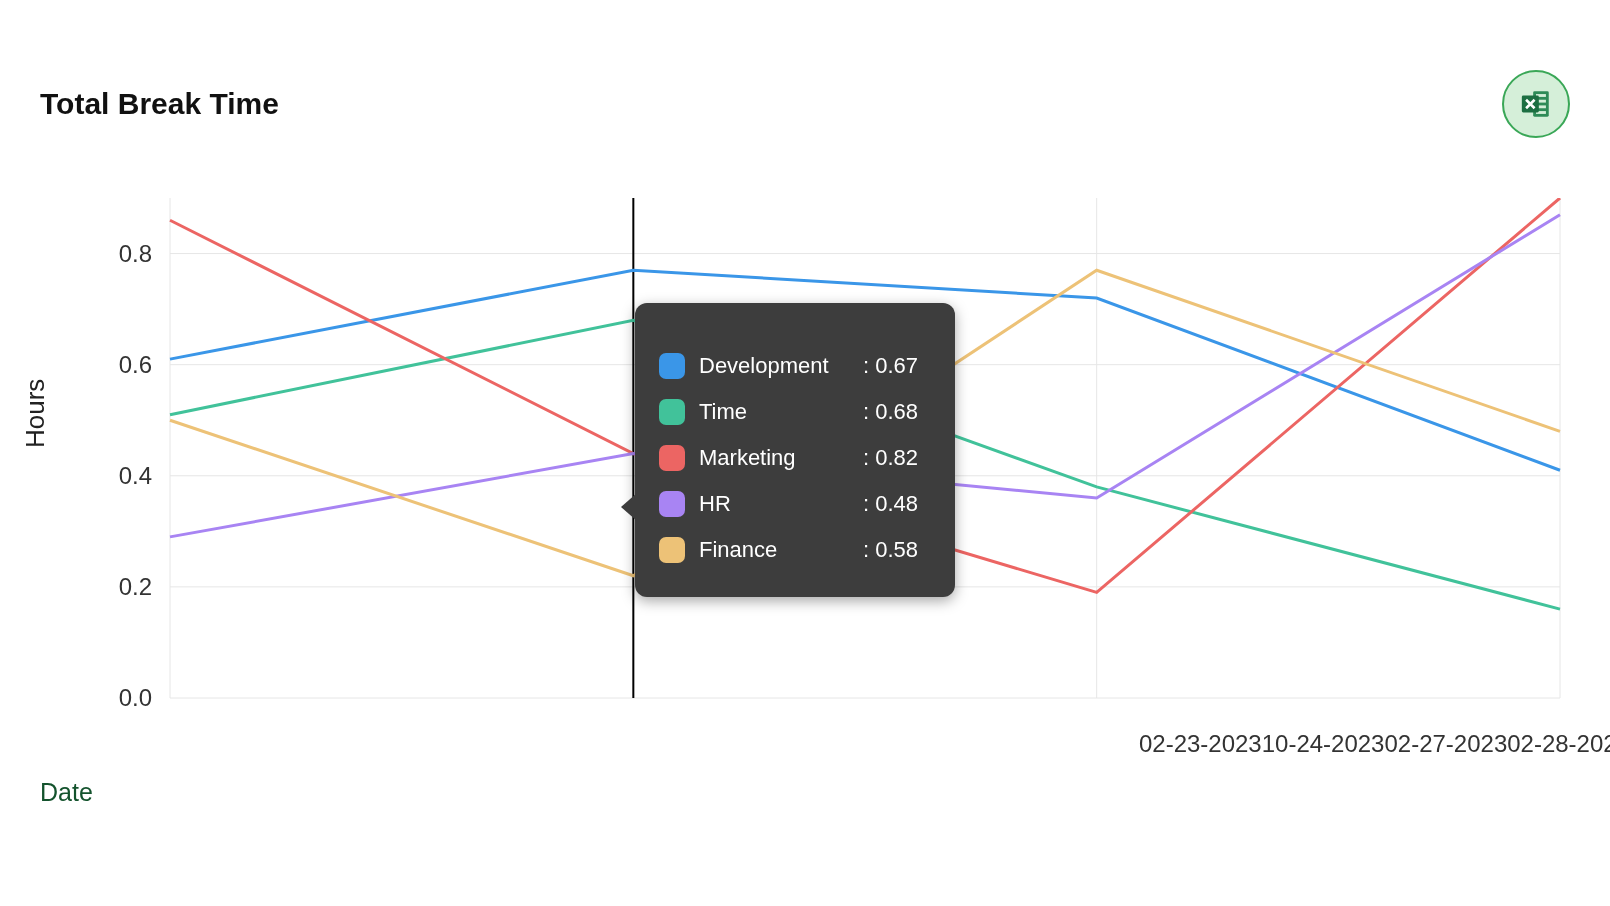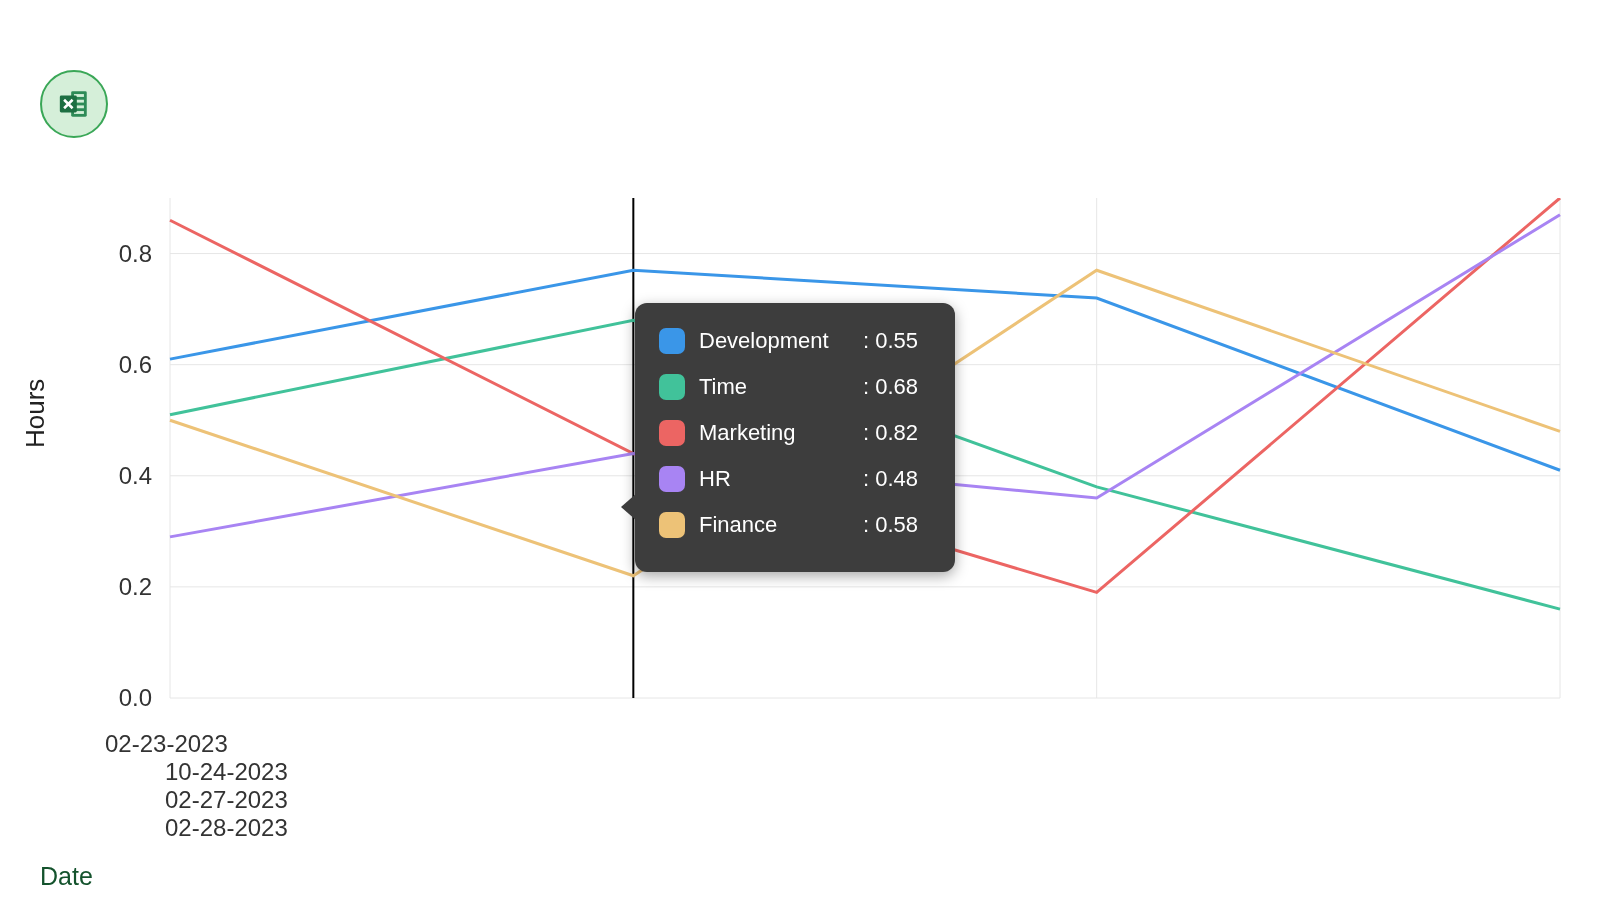--- a/index.html
+++ b/index.html
@@ -90,21 +90,21 @@
     stroke-width: 3;
   }
   .tooltip {
     position: absolute;
     left: 595px;
     top: 105px;
     background: #3d3d3d;
     color: #fff;
     border-radius: 12px;
     box-shadow: 0 4px 14px rgba(0,0,0,0.35);
-    padding: 15px 28px 24px 24px;
+    padding: 40px 28px 24px 24px;
     font-size: 22px;
     min-width: 320px;
   }
   .tooltip-arrow {
     position: absolute;
     left: -14px;
     top: 190px;
     width: 0; height: 0;
     border-top: 14px solid transparent;
     border-bottom: 14px solid transparent;
@@ -120,34 +120,34 @@
     width: 26px;
     height: 26px;
     border-radius: 7px;
   }
   .tt-label {
     flex: 0 0 150px;
   }
   .tt-val::before { content: ": "; }
   .x-ticks {
     display: flex;
-    justify-content: space-between;
+    justify-content: flex-end;
     margin-left: 125px;
     margin-right: 0;
     margin-top: 12px;
     font-size: 24px;
     color: #333;
-    flex-direction: column;
   }
   .x-ticks span { display:inline-block; }
 </style>
 </head>
 <body>
 
 <div class="header-row">
+  <div class="title">Total Break Time</div>
   <div class="right-controls">
     <div class="excel-btn">
       <svg width="34" height="34" viewBox="0 0 24 24">
         <rect x="10" y="3" width="11" height="18" fill="#2e8b57" rx="1"></rect>
         <rect x="12" y="5" width="7" height="2" fill="#d5efd9"></rect>
         <rect x="12" y="9" width="7" height="2" fill="#d5efd9"></rect>
         <rect x="12" y="13" width="7" height="2" fill="#d5efd9"></rect>
         <rect x="12" y="17" width="7" height="2" fill="#d5efd9"></rect>
         <rect x="2" y="6" width="12" height="12" rx="1" fill="#1d6f42"></rect>
         <path d="M5 9 L11 15 M11 9 L5 15" stroke="#fff" stroke-width="1.8"></path>
@@ -190,21 +190,21 @@
     </div>
 
   <div class="x-axis-label">Date</div>
 
   <div class="tooltip">
     <div class="tooltip-arrow"></div>
     <div id="tt-rows">
         <div class="tt-row">
           <div class="tt-swatch" style="background: rgb(58, 150, 232);"></div>
           <div class="tt-label">Development</div>
-          <div class="tt-val">0.55</div>
+          <div class="tt-val">0.67</div>
         </div>
         <div class="tt-row">
           <div class="tt-swatch" style="background: rgb(65, 194, 154);"></div>
           <div class="tt-label">Time</div>
           <div class="tt-val">0.68</div>
         </div>
         <div class="tt-row">
           <div class="tt-swatch" style="background: rgb(236, 101, 99);"></div>
           <div class="tt-label">Marketing</div>
           <div class="tt-val">0.82</div>

